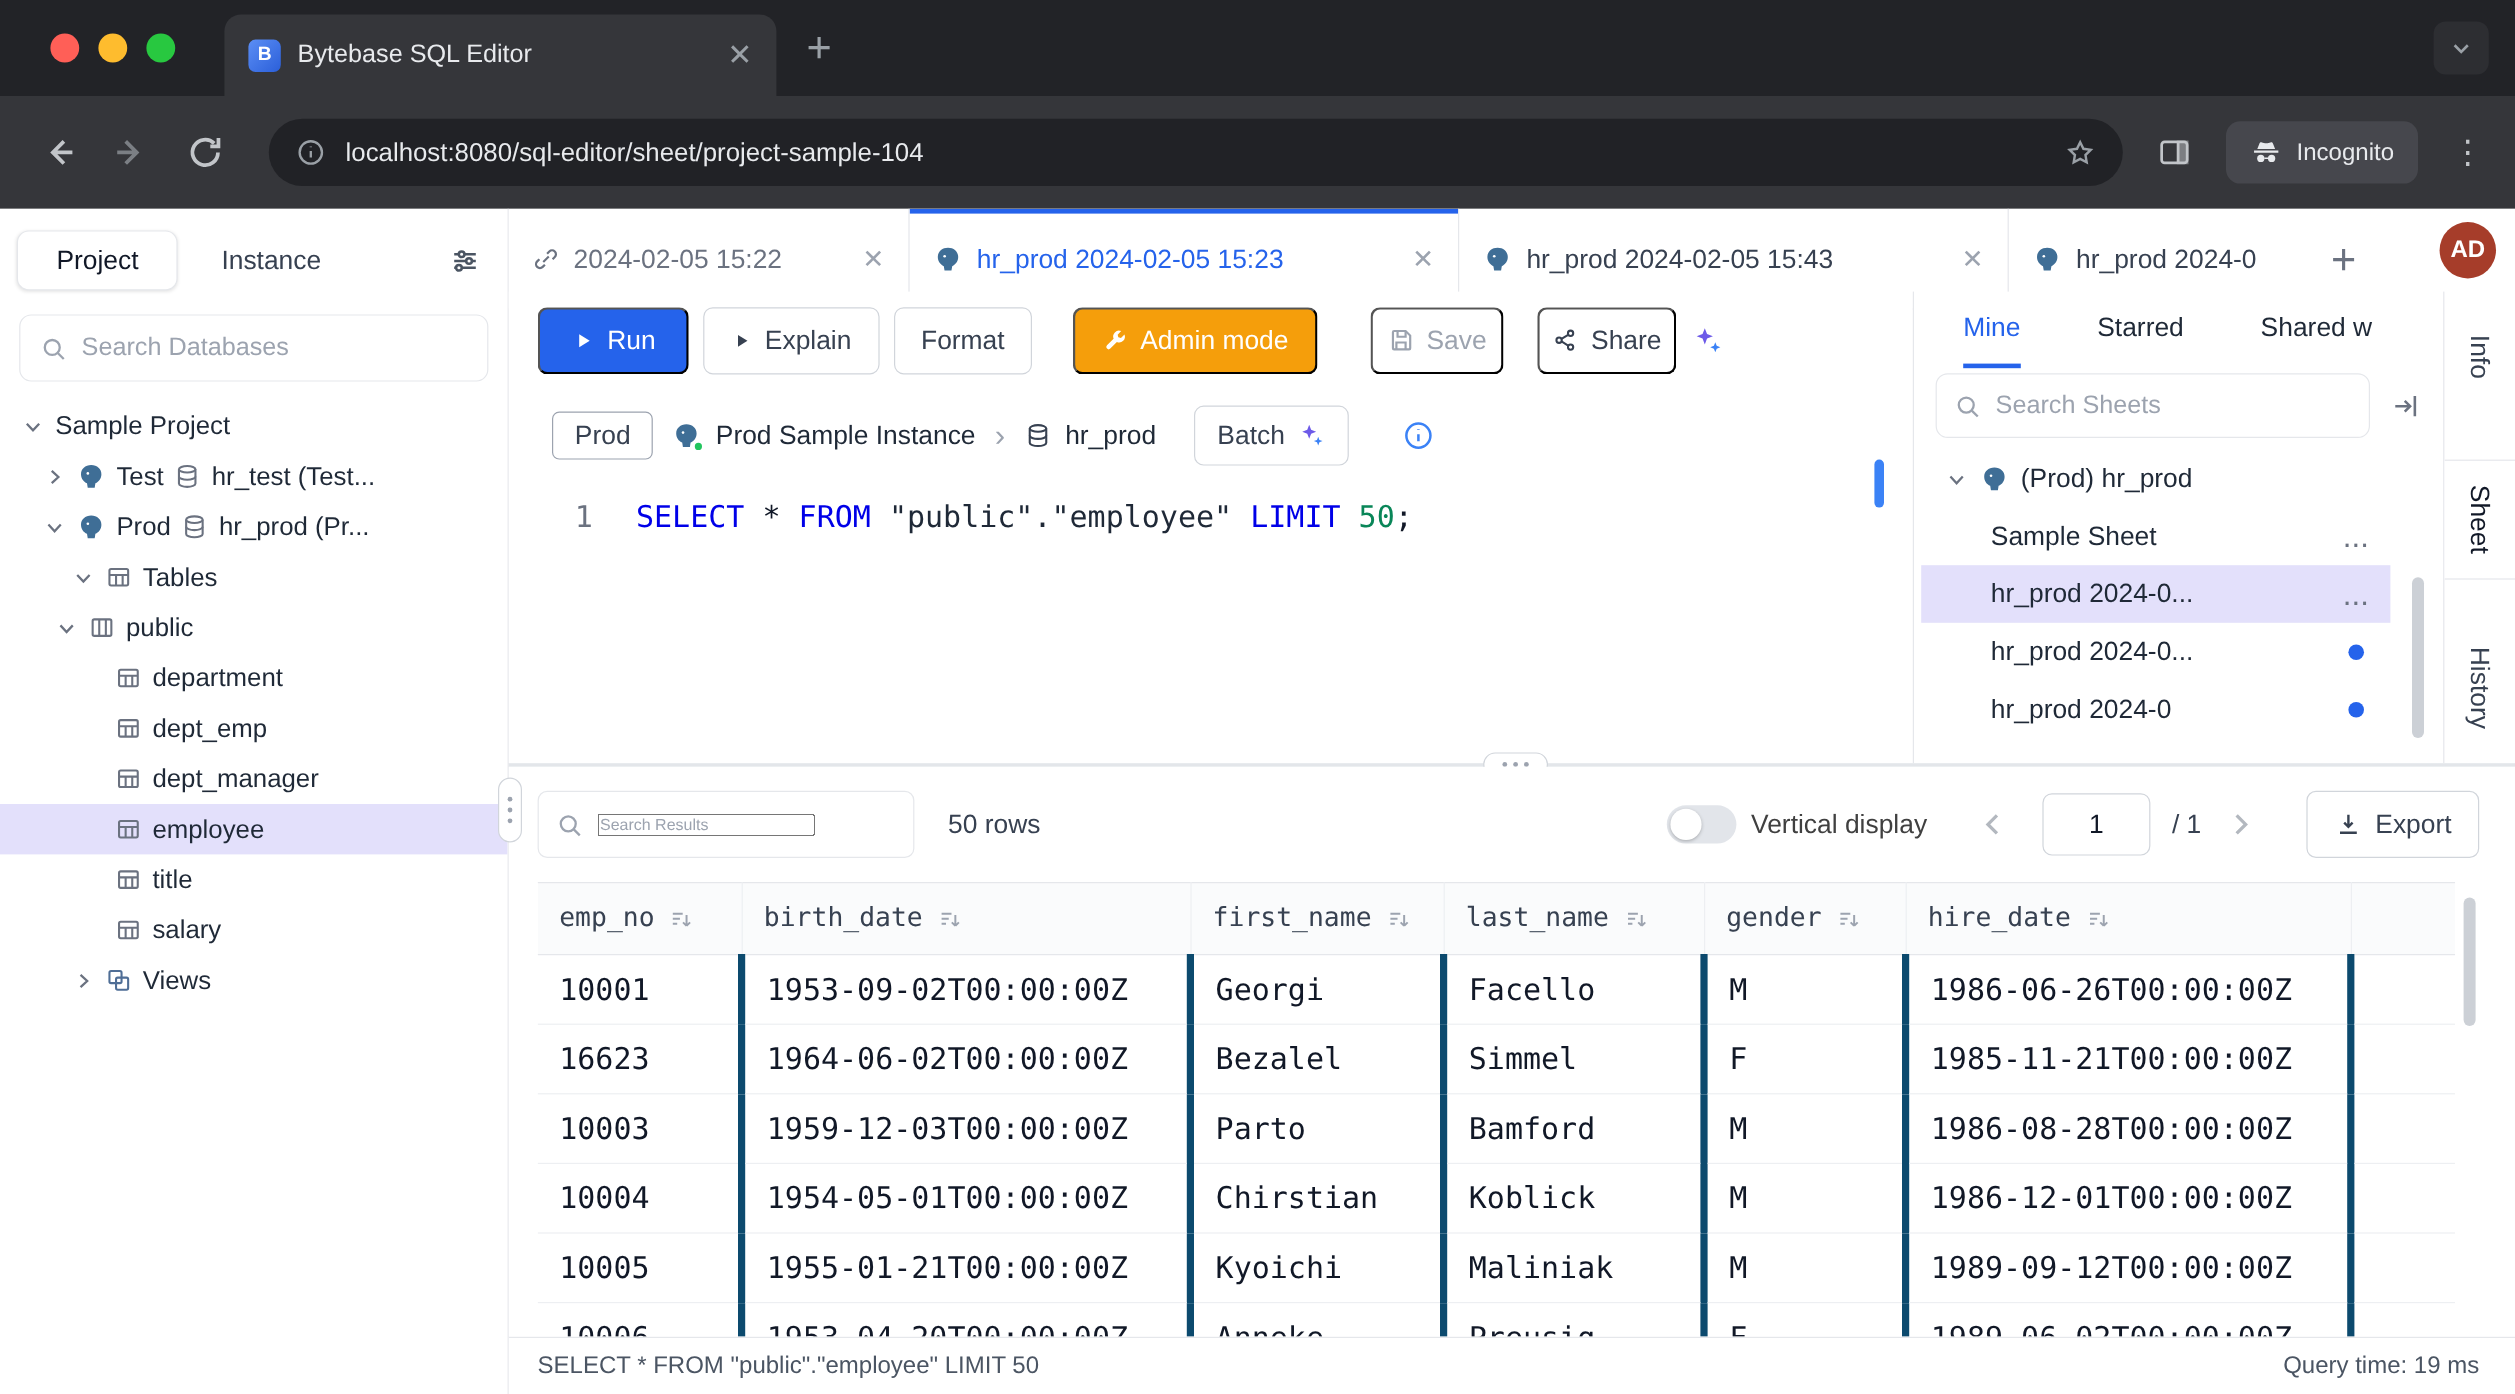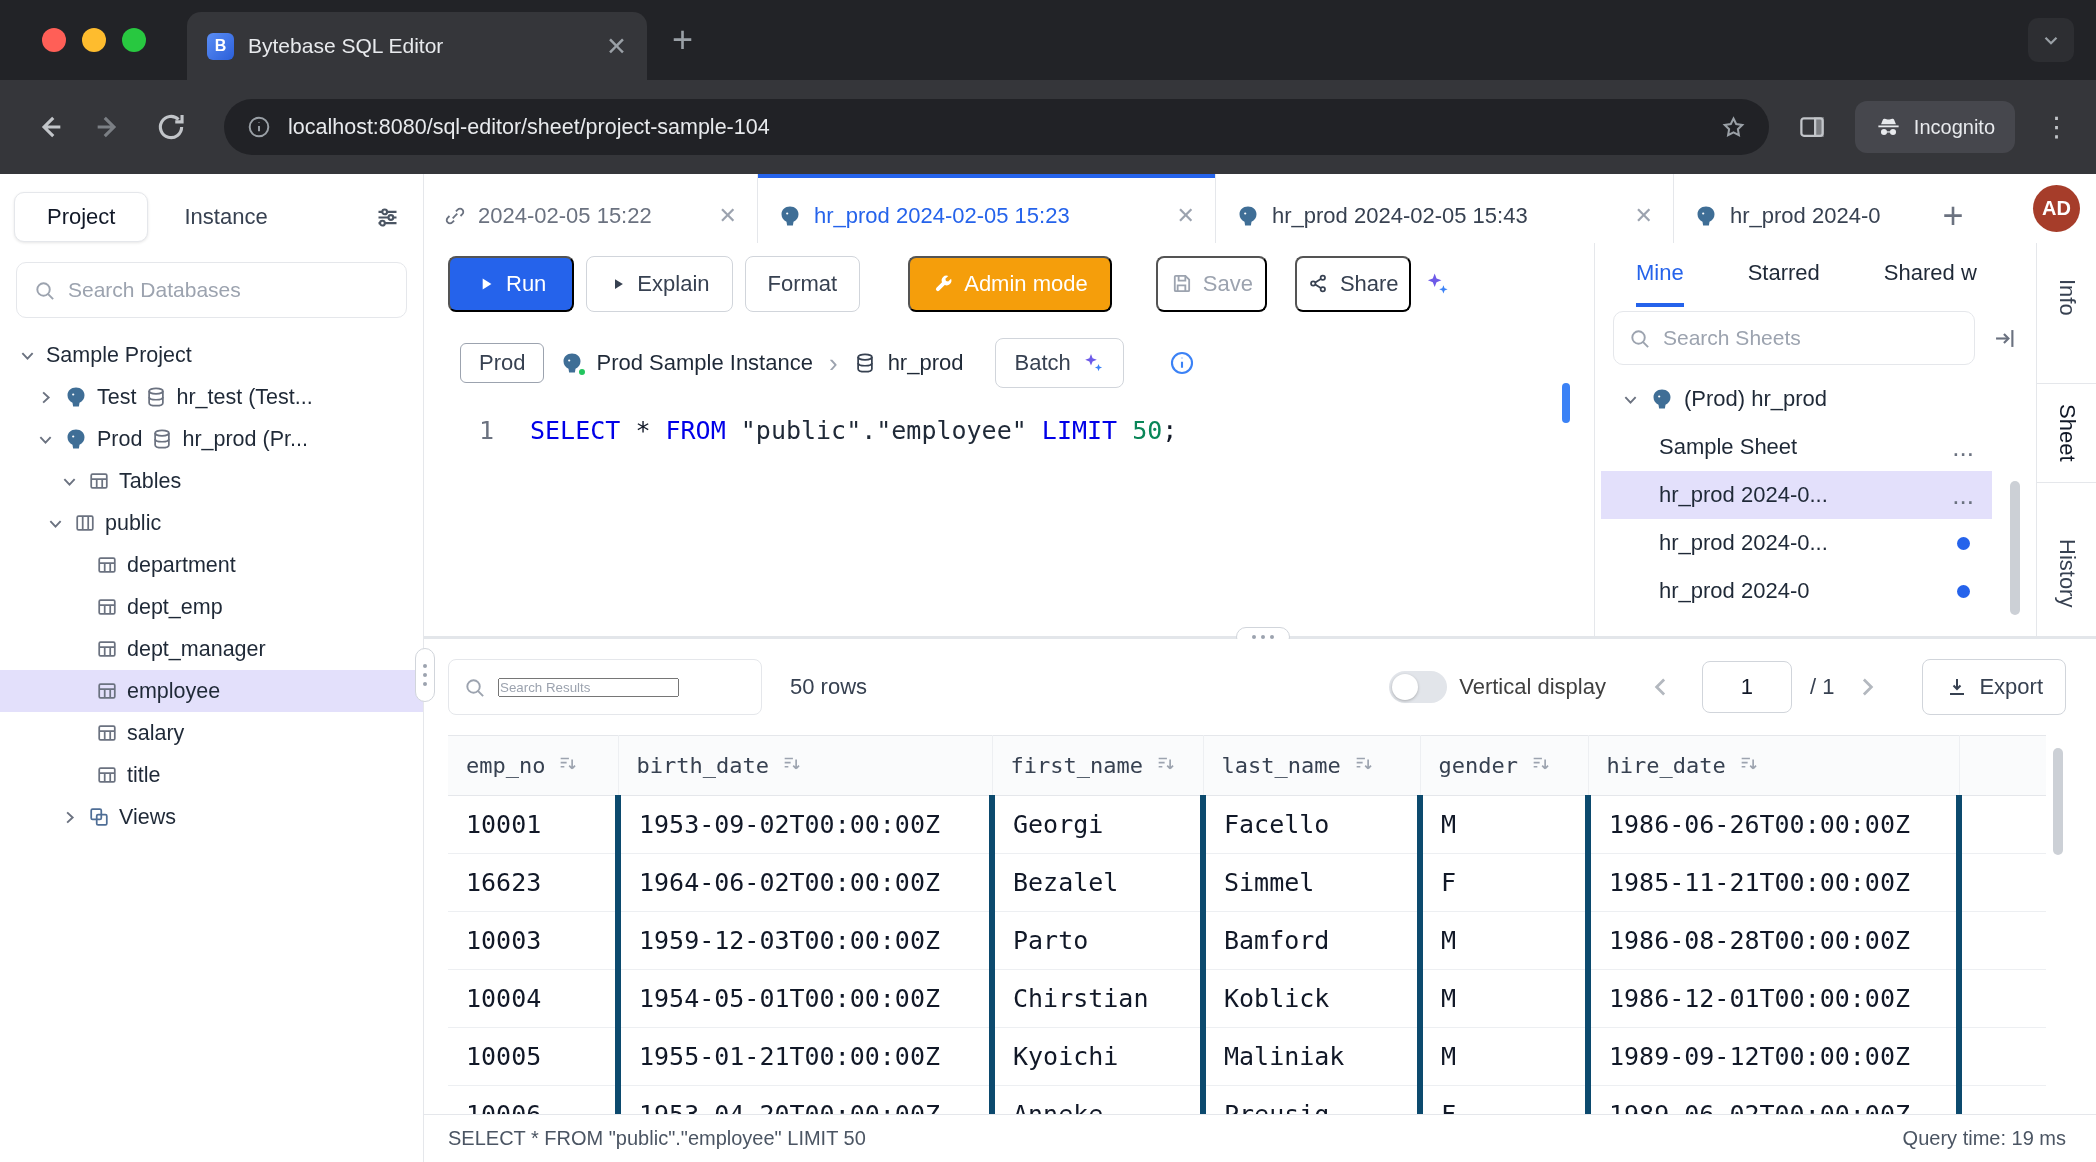--- a/index.html
+++ b/index.html
@@ -63,21 +63,21 @@
 
   
   .editor-col { position:absolute; left:424px; top:243px; width:1170px; height:393px; background:#fff; overflow:hidden; }
   .ed-toolbar { height:81px; display:flex; align-items:center; padding-left:24px; }
   .btn { height:56px; border-radius:8px; display:flex; align-items:center; gap:10px; font-size:22px; padding:0 22px; background:#fff; color:#374151; white-space:nowrap; }
   .btn.run { background:#2563eb; color:#fff; padding:0 26px; }
   .btn.outline { border:1px solid #d1d5db; }
   .btn.admin { background:#f59e0b; color:#fff; }
   .btn.ghost { color:#9ca3af; padding:0 12px; }
   .btn.share { padding:0 10px; }
-  .ml12{margin-left:12px}.ml28{margin-left:28px}.ml44{margin-left:44px}.ml48{margin-left:48px}
+  .ml12{margin-left:12px}.ml28{margin-left:28px}.ml44{margin-left:44px}.ml48{margin-left:34px}
   .ed-breadcrumb { height:78px; display:flex; align-items:center; padding-left:36px; gap:16px; font-size:22px; color:#1f2937; }
   .env-chip { border:1px solid #9ca3af; border-radius:6px; padding:6px 18px; color:#374151; }
   .inst { display:flex; align-items:center; gap:12px; }
   .pgwrap { position:relative; }
   .gdot { position:absolute; right:-3px; bottom:-2px; width:10px; height:10px; background:#22c55e; border:2px solid #fff; border-radius:50%; }
   .crumb-sep { color:#9ca3af; font-size:26px; }
   .batch-btn { border:1px solid #d1d5db; border-radius:8px; height:50px; padding:0 18px; display:flex; gap:10px; align-items:center; margin-left:16px; }
   .ed-code { display:flex; font-family:"DejaVu Sans Mono",monospace; font-size:25px; padding-top:14px; }
   .gutter { width:106px; text-align:right; padding-right:36px; color:#6b7280; flex:none; }
   .tok-kw { color:#0000e8; } .tok-num { color:#098658; } .tok-id { color:#1f2937; } .tok-p { color:#111827; }
@@ -120,21 +120,21 @@
   .knob { position:absolute; left:3px; top:3px; width:26px; height:26px; background:#fff; border-radius:50%; box-shadow:0 1px 3px rgba(0,0,0,.25); }
   .toggle-label { margin-left:12px; font-size:22px; color:#404040; white-space:nowrap; }
   .pg-btn { margin-left:40px; color:#b3b8bf; }
   .pg-btn.next { margin-left:18px; }
   .pg-input { margin-left:26px; width:90px; height:52px; border:1px solid #d1d5db; border-radius:8px; text-align:center; font-size:22px; color:#111827; outline:none; font-family:"Liberation Sans",sans-serif; }
   .pg-total { margin-left:18px; font-size:22px; color:#374151; white-space:nowrap; }
   .export { margin-left:40px; }
   .table-wrap { position:absolute; left:24px; right:50px; top:96px; bottom:0; overflow:hidden; }
   table { width:100%; border-collapse:collapse; font-family:"DejaVu Sans Mono",monospace; table-layout:fixed; }
   thead th { height:60px; background:#fafbfc; border-top:1px solid #e5e7eb; border-bottom:1px solid #e5e7eb; border-right:1px solid #edeff2; font-weight:normal; font-size:22px; color:#374151; text-align:left; padding-left:18px; }
-  thead th .hwrap { display:flex; align-items:flex-start; gap:12px; }
+  thead th .hwrap { display:flex; align-items:flex-end; gap:12px; }
   tbody td { height:58px; font-size:25px; color:#111827; border-bottom:1px solid #edeff2; border-right:6px solid #0c4a6e; padding-left:18px; white-space:nowrap; overflow:hidden; }
   th.nob, td.nob { border-right:none; }
   .res-scroll { position:absolute; right:33px; top:109px; width:10px; height:107px; background:#ccd0d6; border-radius:5px; }
 
   
   .status-bar { position:absolute; left:424px; right:0; bottom:0; height:48px; border-top:1px solid #e5e7eb; background:#fff; display:flex; align-items:center; padding:0 30px 0 24px; font-size:20px; color:#4b5563; }
   .qt { margin-left:auto; }
 </style>
 </head>
 <body>
@@ -310,28 +310,28 @@
             <rect x="3.5" y="4.5" width="17" height="15" rx="1.5"></rect>
             <path d="M3.5 10h17M9.5 10v9.5M15.5 10v9.5"></path>
           </svg>
         <span>employee</span>
       </div>
       <div class="trow pl96">
         <svg class="ic22" viewBox="0 0 24 24" fill="none" stroke="#6b7280" stroke-width="1.9">
             <rect x="3.5" y="4.5" width="17" height="15" rx="1.5"></rect>
             <path d="M3.5 10h17M9.5 10v9.5M15.5 10v9.5"></path>
           </svg>
-        <span>salary</span>
+        <span>title</span>
       </div>
       <div class="trow pl96">
         <svg class="ic22" viewBox="0 0 24 24" fill="none" stroke="#6b7280" stroke-width="1.9">
             <rect x="3.5" y="4.5" width="17" height="15" rx="1.5"></rect>
             <path d="M3.5 10h17M9.5 10v9.5M15.5 10v9.5"></path>
           </svg>
-        <span>title</span>
+        <span>salary</span>
       </div>
       <div class="trow pl60">
         <span class="caret">
             <svg viewBox="0 0 24 24" fill="none" stroke="currentColor" stroke-width="2.4" width="19" height="19">
               <path d="M9 5.5l7 6.5-7 6.5"></path>
             </svg>
           </span>
         <svg class="ic22" viewBox="0 0 24 24" fill="none" stroke="#4f6e96" stroke-width="1.9">
             <rect x="3.5" y="3.5" width="11" height="11" rx="1.5"></rect>
             <rect x="9.5" y="9.5" width="11" height="11" rx="1.5"></rect>

